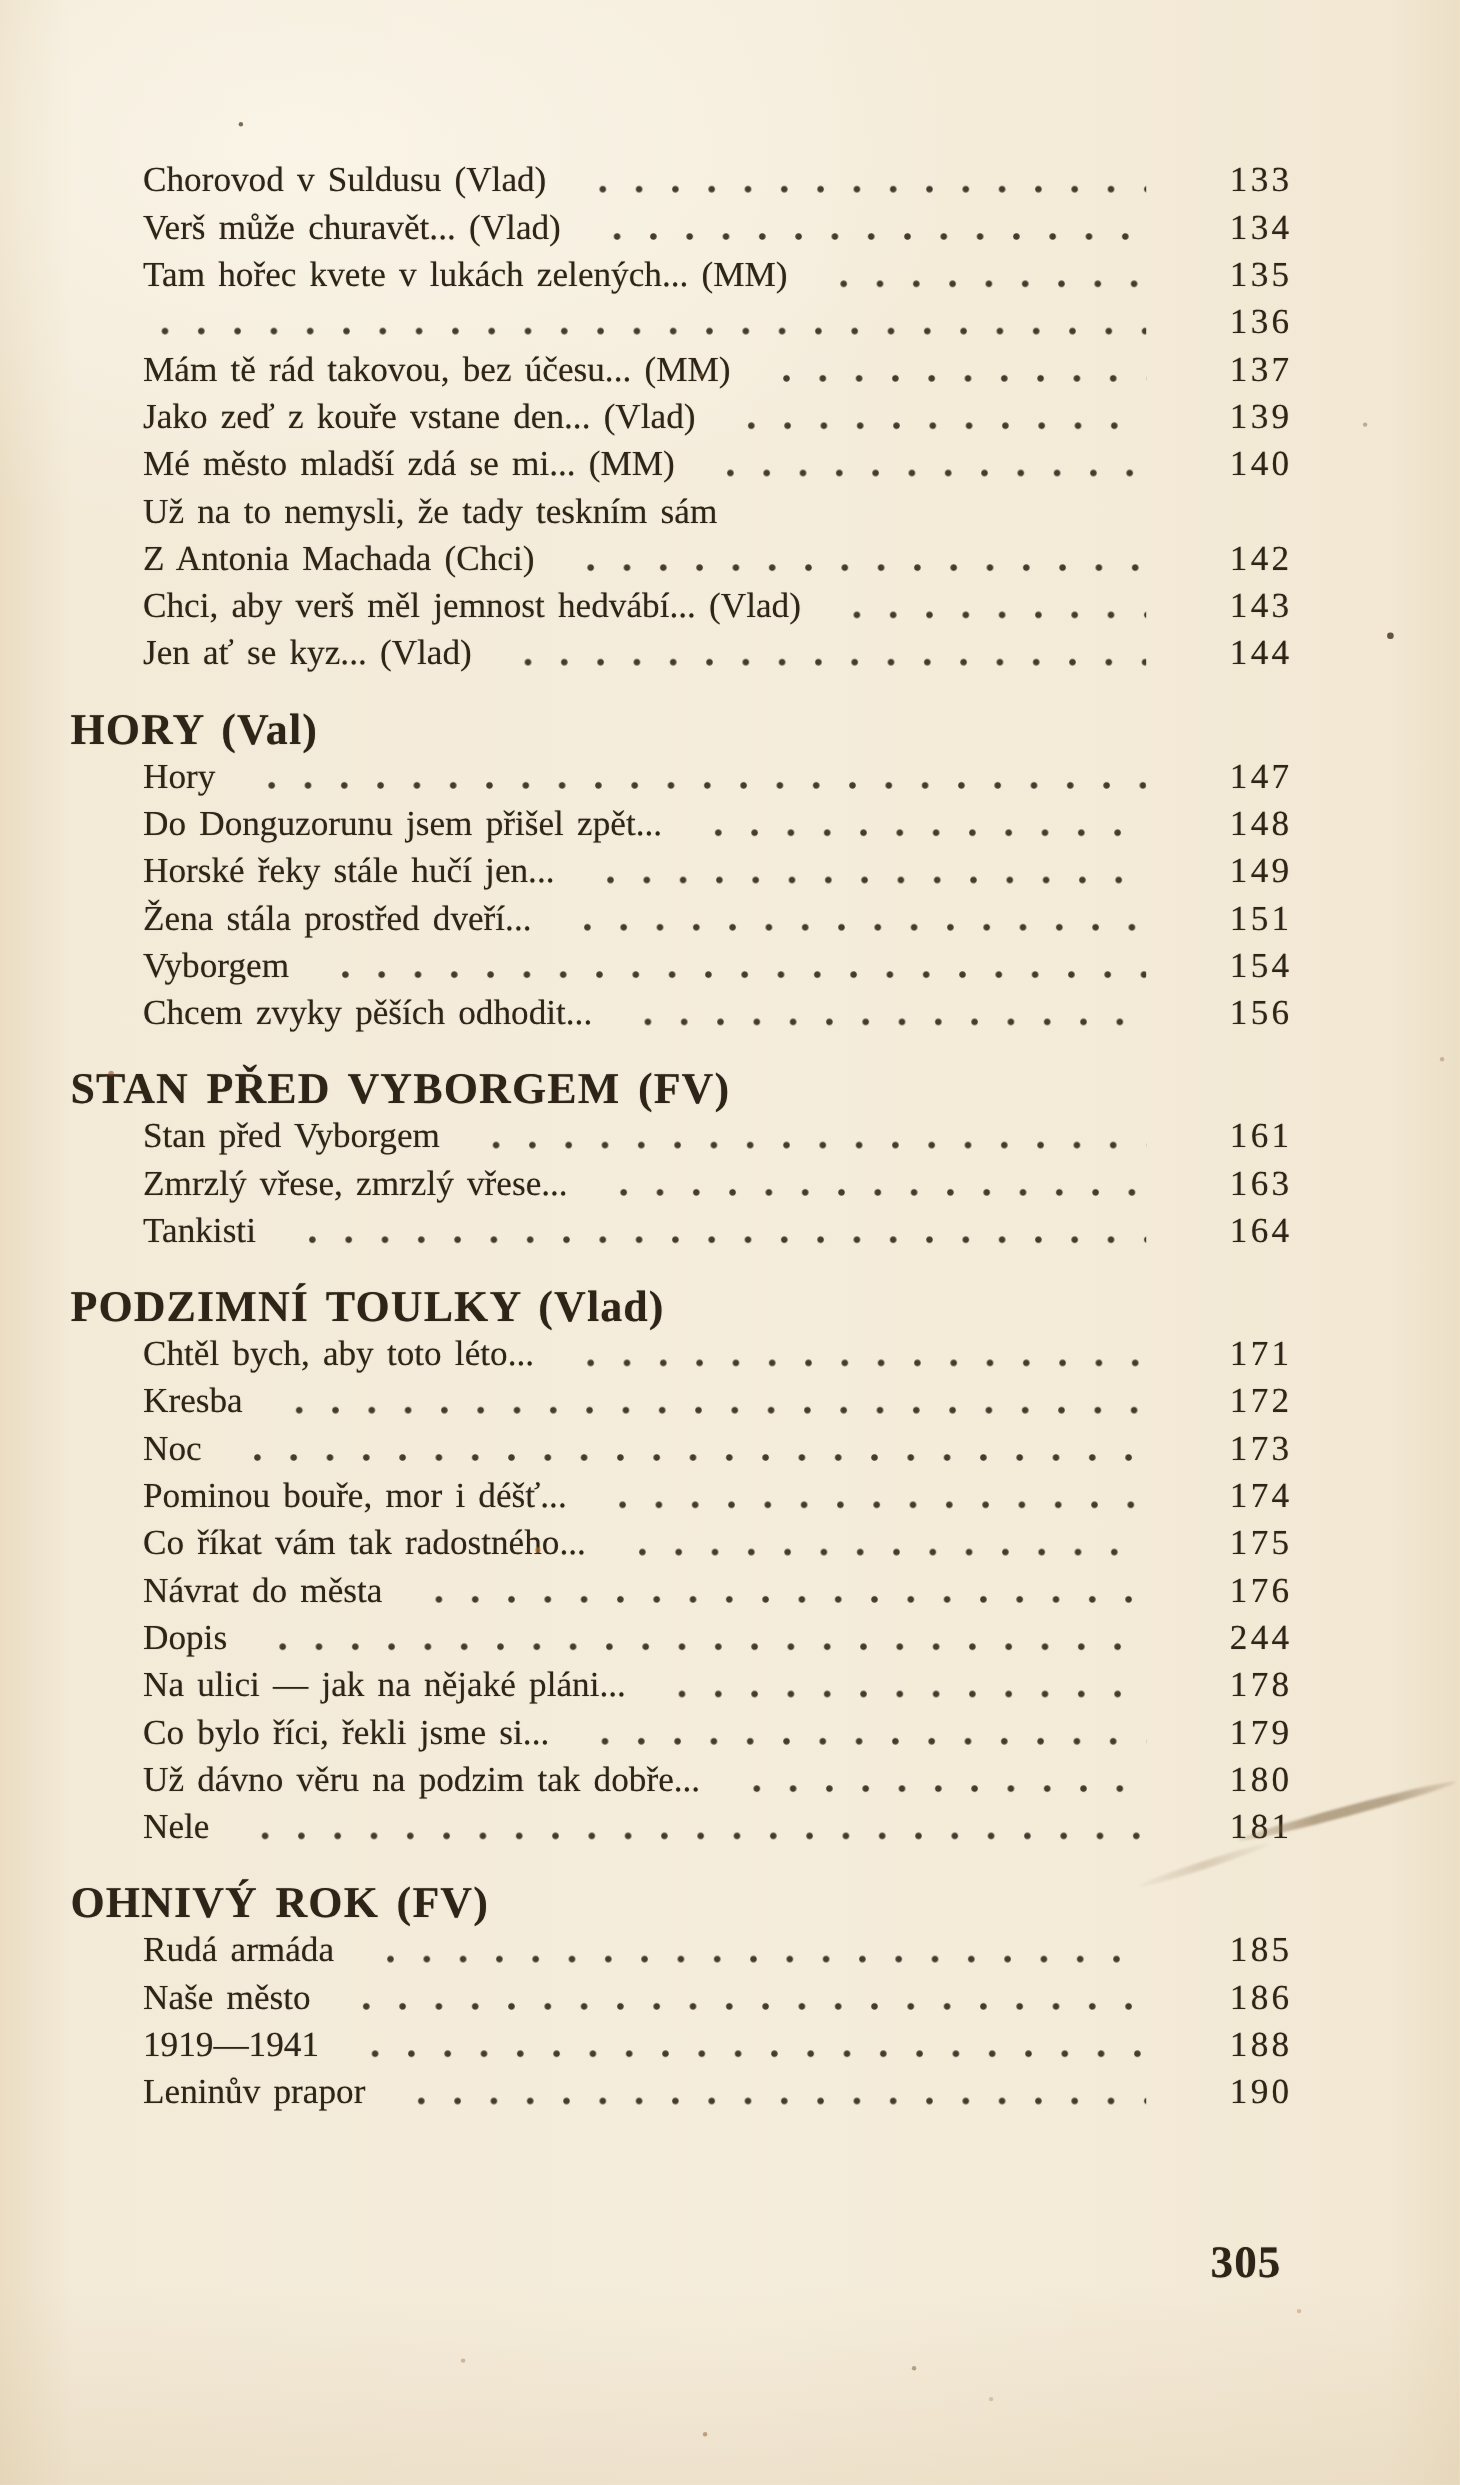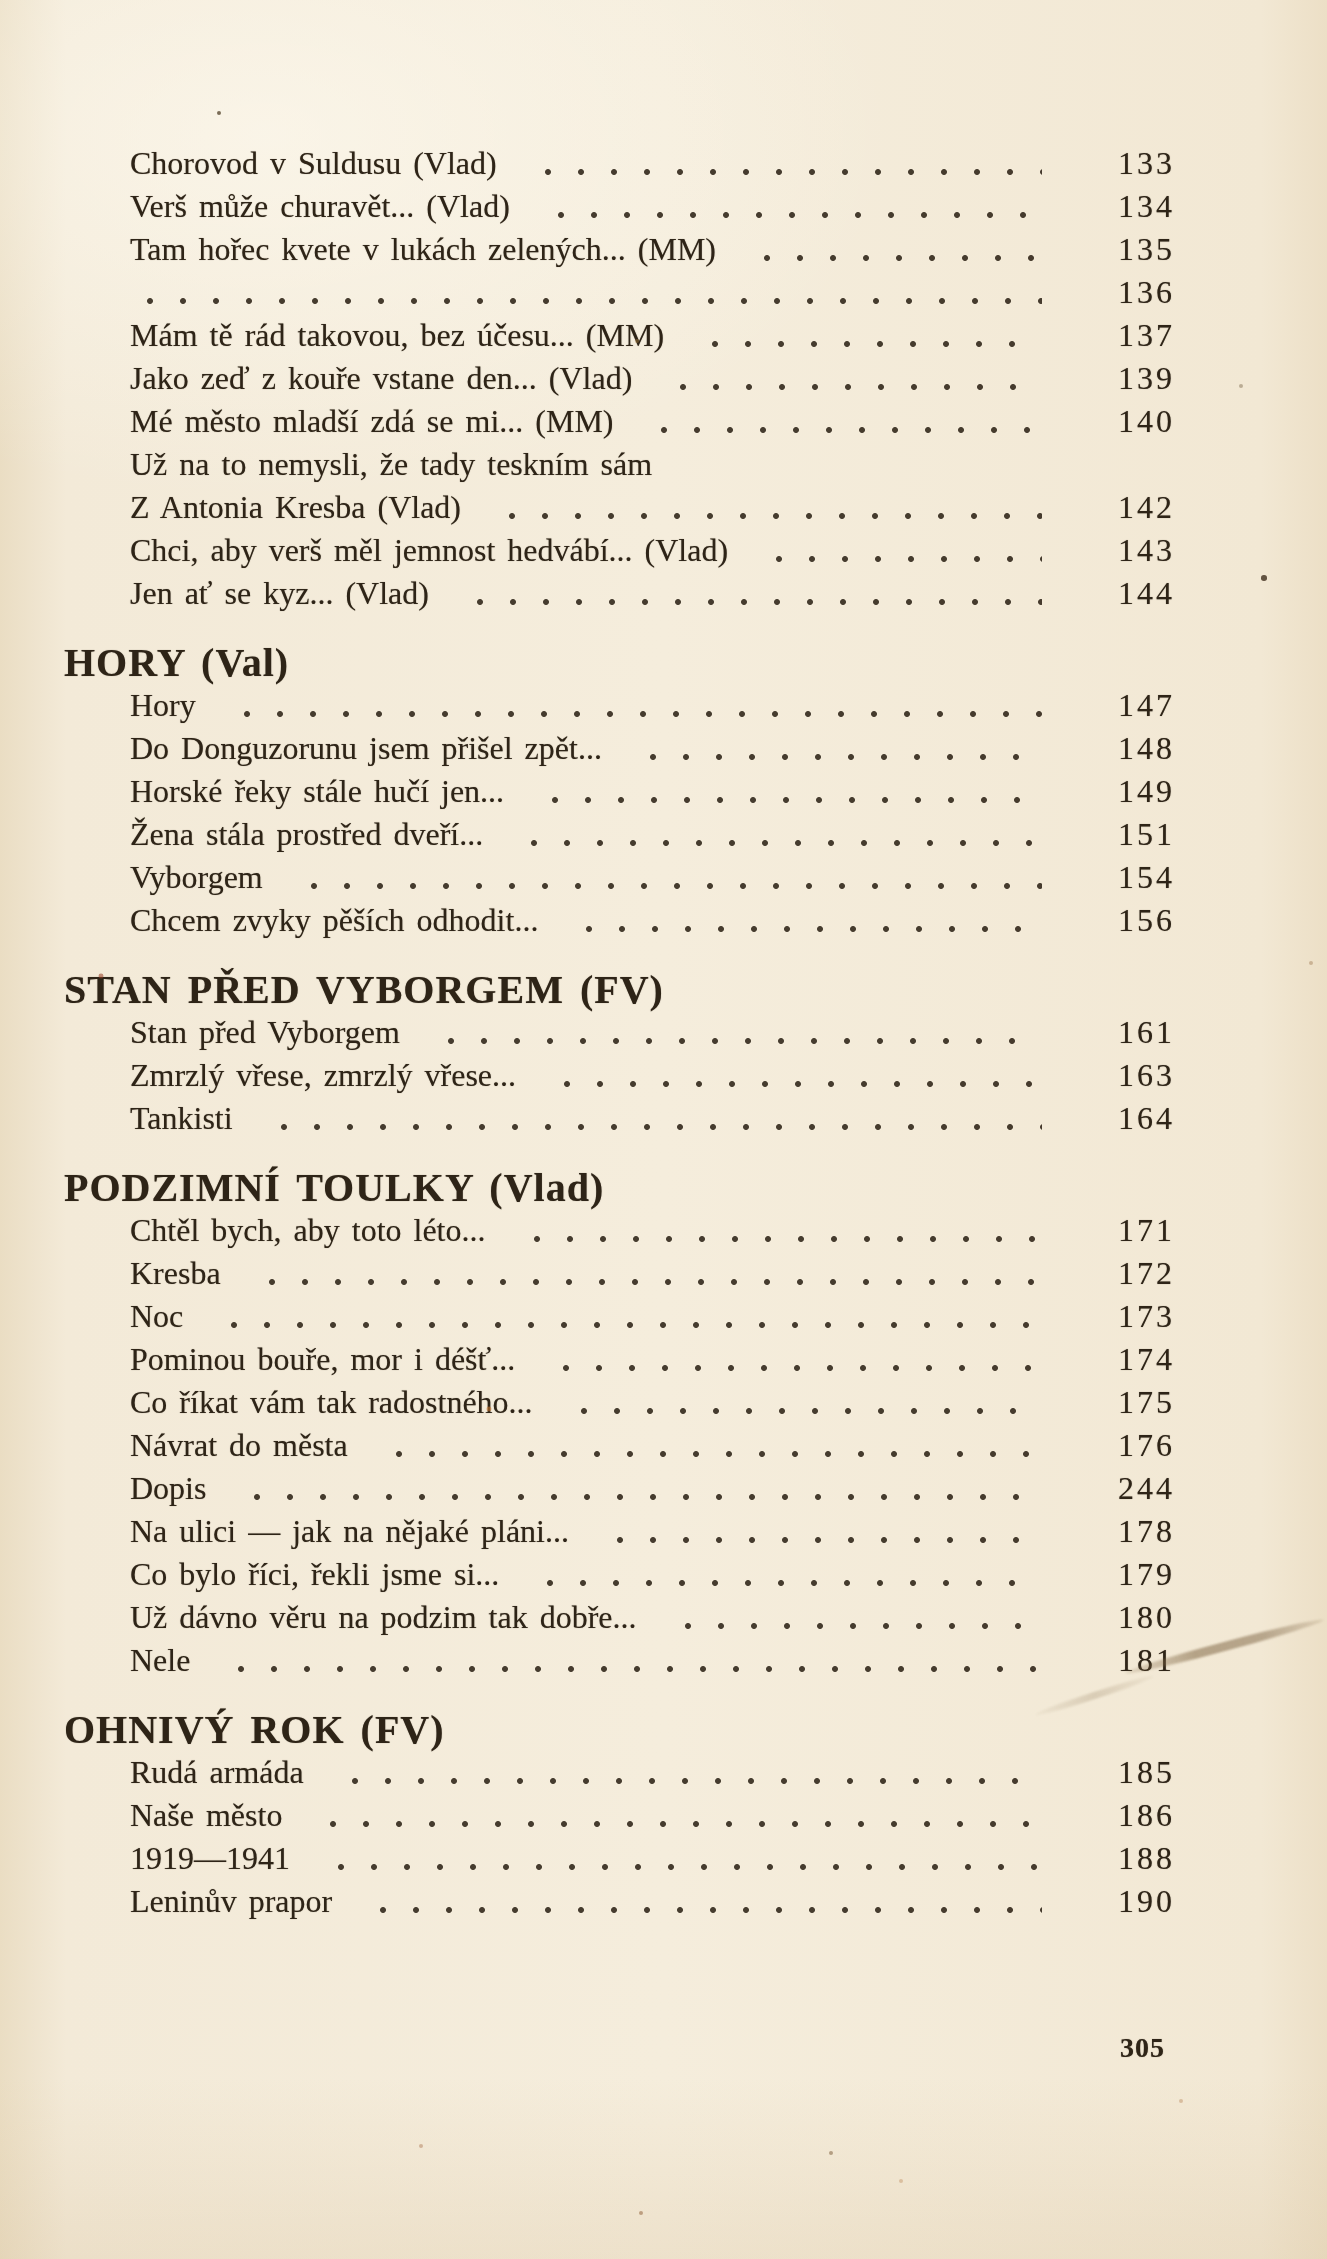--- a/index.html
+++ b/index.html
@@ -34,21 +34,21 @@
     margin:0 14px 8px 16px;
     background-image:radial-gradient(circle at 4px 5px, rgba(45,35,22,.88) 2.5px, rgba(45,35,22,0) 3.4px);
     background-size:33px 10px;background-repeat:repeat-x;
   }
   .page-num{
     flex:0 0 auto;min-width:88px;text-align:right;
     letter-spacing:3px;white-space:nowrap;
   }
   .folio{
     position:absolute;top:2032px;right:162px;
-    font-size:28px;font-weight:bold;letter-spacing:1px;
+    font-size:41px;font-weight:bold;letter-spacing:1px;
     text-shadow:0 0 1px rgba(43,33,20,.5);
   }
   
   .specks{
     position:absolute;top:0;left:0;width:2px;height:2px;border-radius:50%;
     background:transparent;pointer-events:none;
     box-shadow:
       218px 112px 0 1px rgba(90,74,51,.8),
       488px 1408px 0 1.5px rgba(205,120,45,.55),
       1263px 577px 0 2px rgba(74,58,40,.85),
@@ -112,21 +112,21 @@
           </div>
           <div class="entry-line">
             <span class="entry-title">Mé město mladší zdá se mi... (MM)</span>
             <span class="leader"></span>
             <span class="page-num">140</span>
           </div>
           <div class="entry-line">
             <span class="entry-title">Už na to nemysli, že tady teskním sám</span>
           </div>
           <div class="entry-line">
-            <span class="entry-title">Z Antonia Kresba (Vlad)</span>
+            <span class="entry-title">Z Antonia Machada (Chci)</span>
             <span class="leader"></span>
             <span class="page-num">142</span>
           </div>
           <div class="entry-line">
             <span class="entry-title">Chci, aby verš měl jemnost hedvábí... (Vlad)</span>
             <span class="leader"></span>
             <span class="page-num">143</span>
           </div>
           <div class="entry-line">
             <span class="entry-title">Jen ať se kyz... (Vlad)</span>

